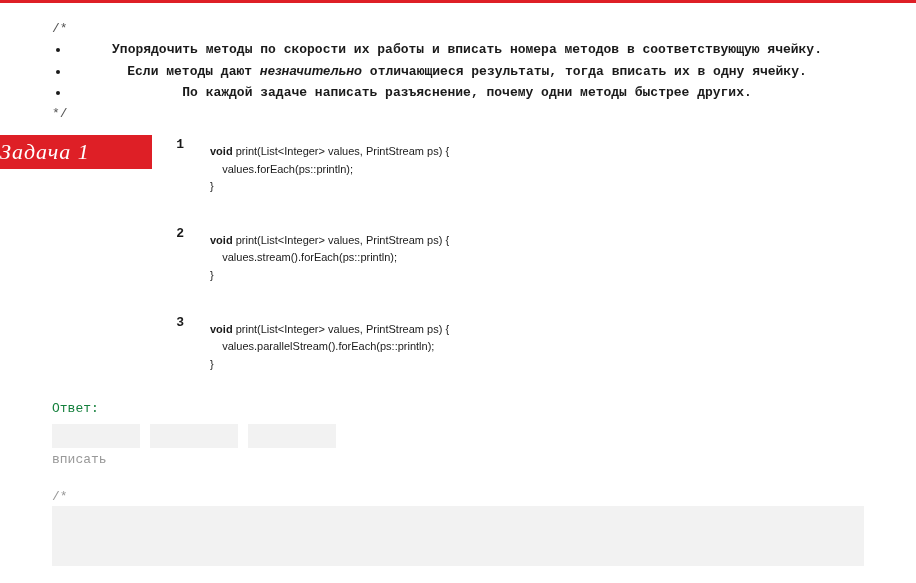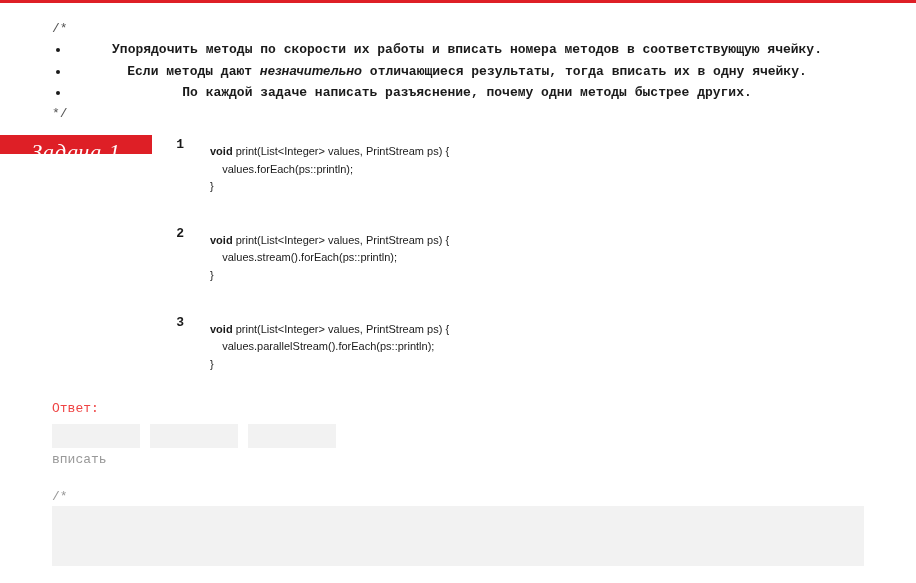--- a/index.html
+++ b/index.html
@@ -47,23 +47,23 @@
     display: flex;
     margin-top: 14px;
   }
   .task-badge {
     background: #de1f26;
     color: #fff;
     font-family: "Brush Script MT", "Comic Sans MS", cursive;
     font-style: italic;
     font-size: 22px;
     width: 152px;
-    height: 19px;
+    height: 34px;
     line-height: 34px;
-    text-align: center;
+    text-align: left;
     margin-left: -52px;
     flex-shrink: 0;
     letter-spacing: 1px;
   }
   .code-area {
     flex: 1;
     padding-left: 20px;
   }
   .code-block {
     display: flex;
@@ -79,21 +79,21 @@
   }
   pre.code {
     margin: 8px;
     font-family: Liberation Sans, sans-serif;
     font-size: 11px;
     white-space: pre;
     line-height: 1.6;
   }
   .kw { font-weight: bold; }
   .answer-label {
-    color: #ef4444;
+    color: #15803d;
     margin: 10px 0 8px 0;
   }
   .answer-boxes {
     display: flex;
     gap: 10px;
     margin-bottom: 4px;
   }
   .answer-box {
     width: 88px;
     height: 24px;

